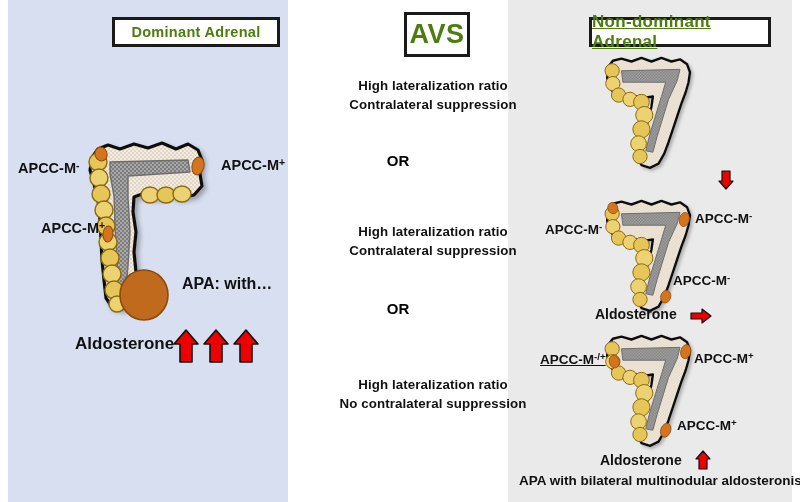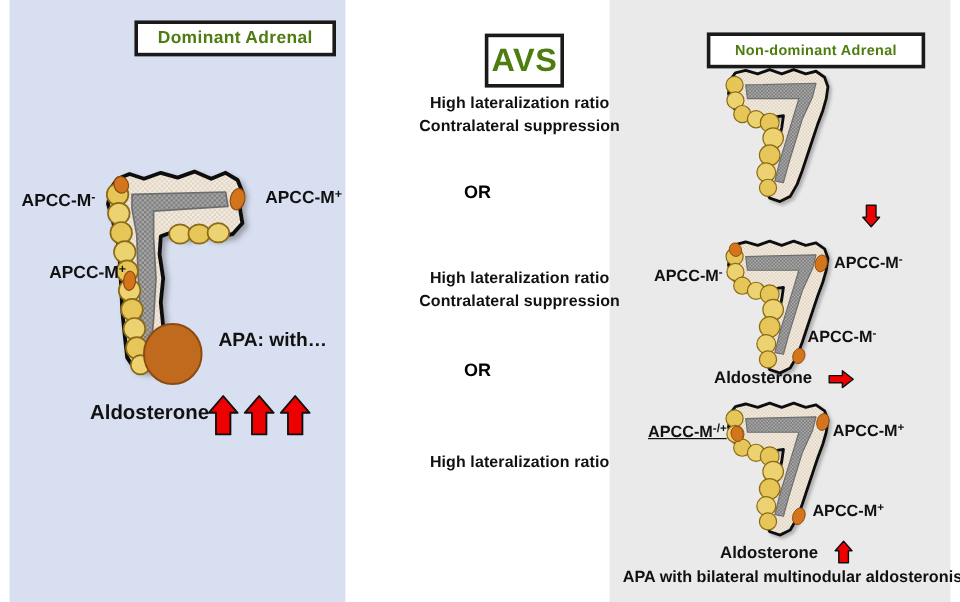--- a/index.html
+++ b/index.html
@@ -51,27 +51,28 @@
     font-weight: bold;
     color: #4d7c0f;
     letter-spacing: 0.3px;
     margin-left: 36px;
   }
   #title-dominant {
     left: 76px; top: 17px; width: 168px; height: 30px;
     font-size: 14.5px;
   }
   #title-avs {
-    left: 368px; top: 28px; width: 66px; height: 45px;
+    left: 368px; top: 12px; width: 66px; height: 45px;
     font-size: 27px;
     letter-spacing: 0.5px;
   }
   #title-nondominant {
-    left: 553px; top: 27px; width: 182px; height: 30px;
-    font-size: 12px;
+    left: 553px; top: 17px; width: 182px; height: 30px;
+    font-size: 17px;
+    text-decoration: underline;
   }
 
   
   .mid-text {
     position: absolute;
     width: 220px;
     left: 288px;
     text-align: center;
     font-weight: bold;
     color: #111111;
@@ -140,20 +141,21 @@
 
   <div class="mid-text" id="mid-block-2">
     <div>High lateralization ratio</div>
     <div>Contralateral suppression</div>
   </div>
 
   <div class="mid-or" id="mid-or-2">OR</div>
 
   <div class="mid-text" id="mid-block-3">
     <div>High lateralization ratio</div>
+    <div>No contralateral suppression</div>
   </div>
 
   <div class="gland" id="gland-dominant" style="left:84px; top:140px;">
     <svg width="140" height="180" viewBox="0 0 140 180">
       <defs>
         <pattern id="cortexPat" width="4" height="4" patternUnits="userSpaceOnUse">
           <rect width="4" height="4" fill="#f3ece2"></rect>
           <rect width="2" height="2" fill="#e2d5c3"></rect>
           <rect x="2" y="2" width="2" height="2" fill="#e2d5c3"></rect>
         </pattern>

